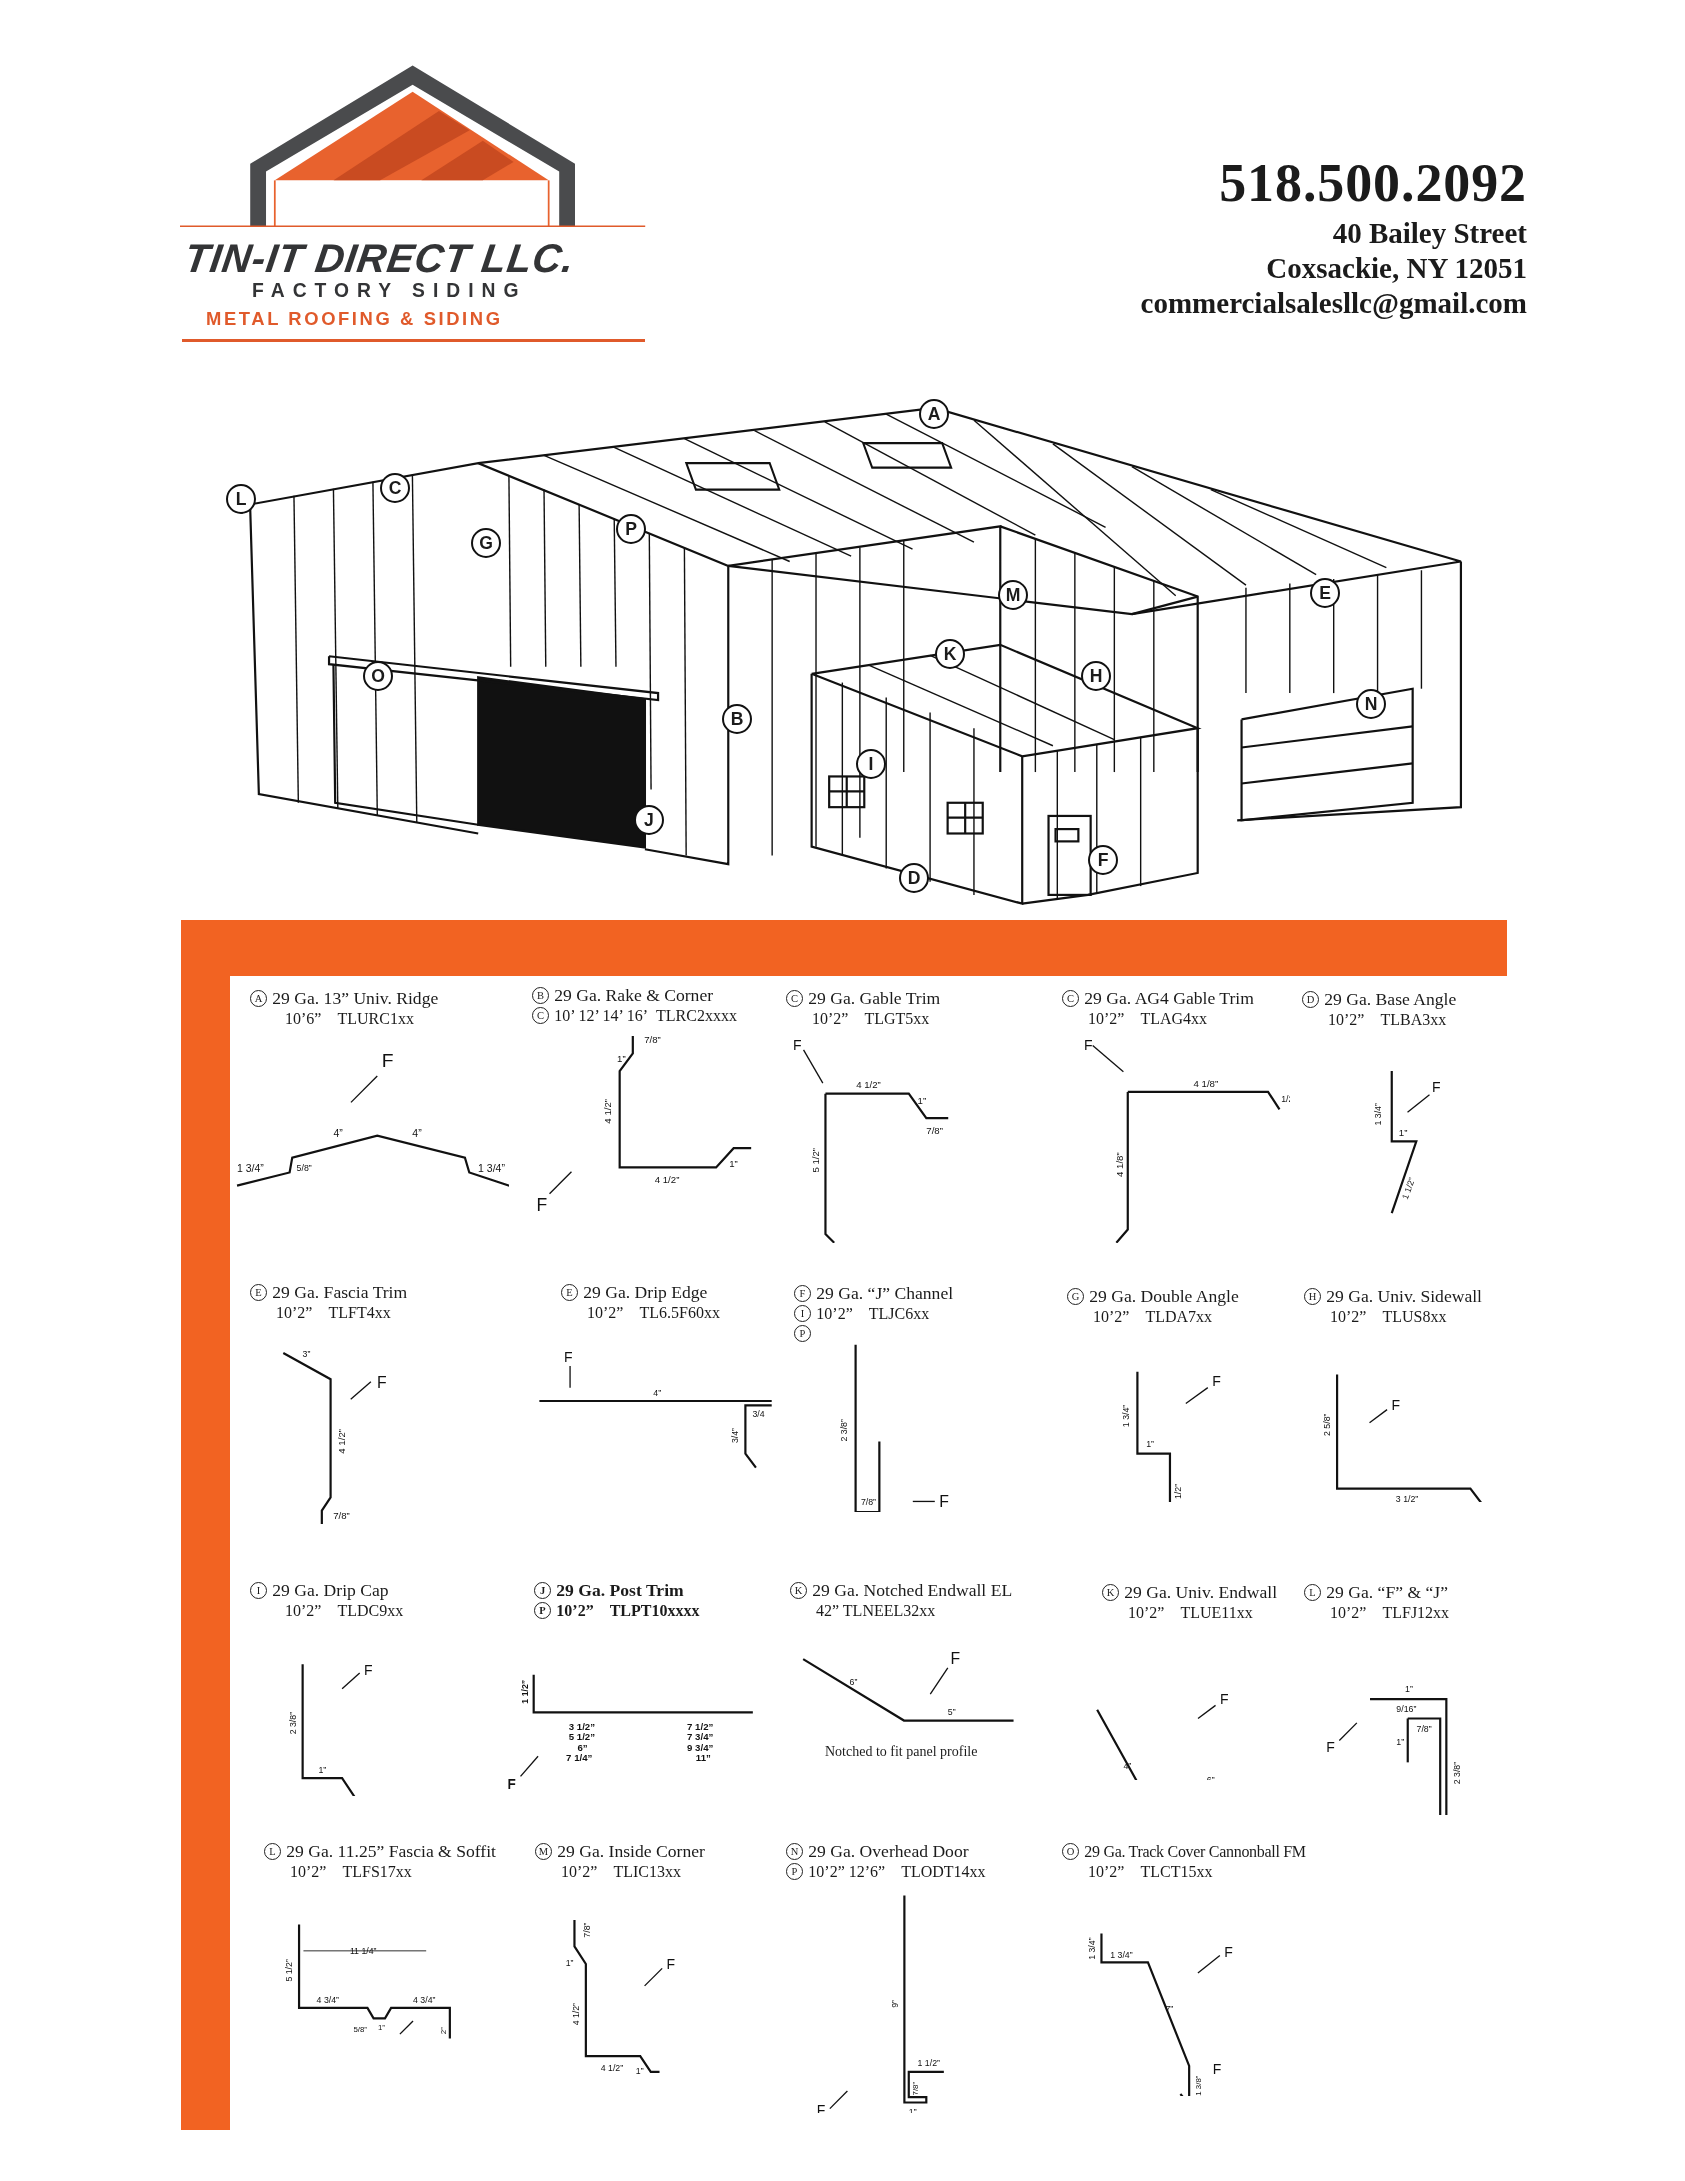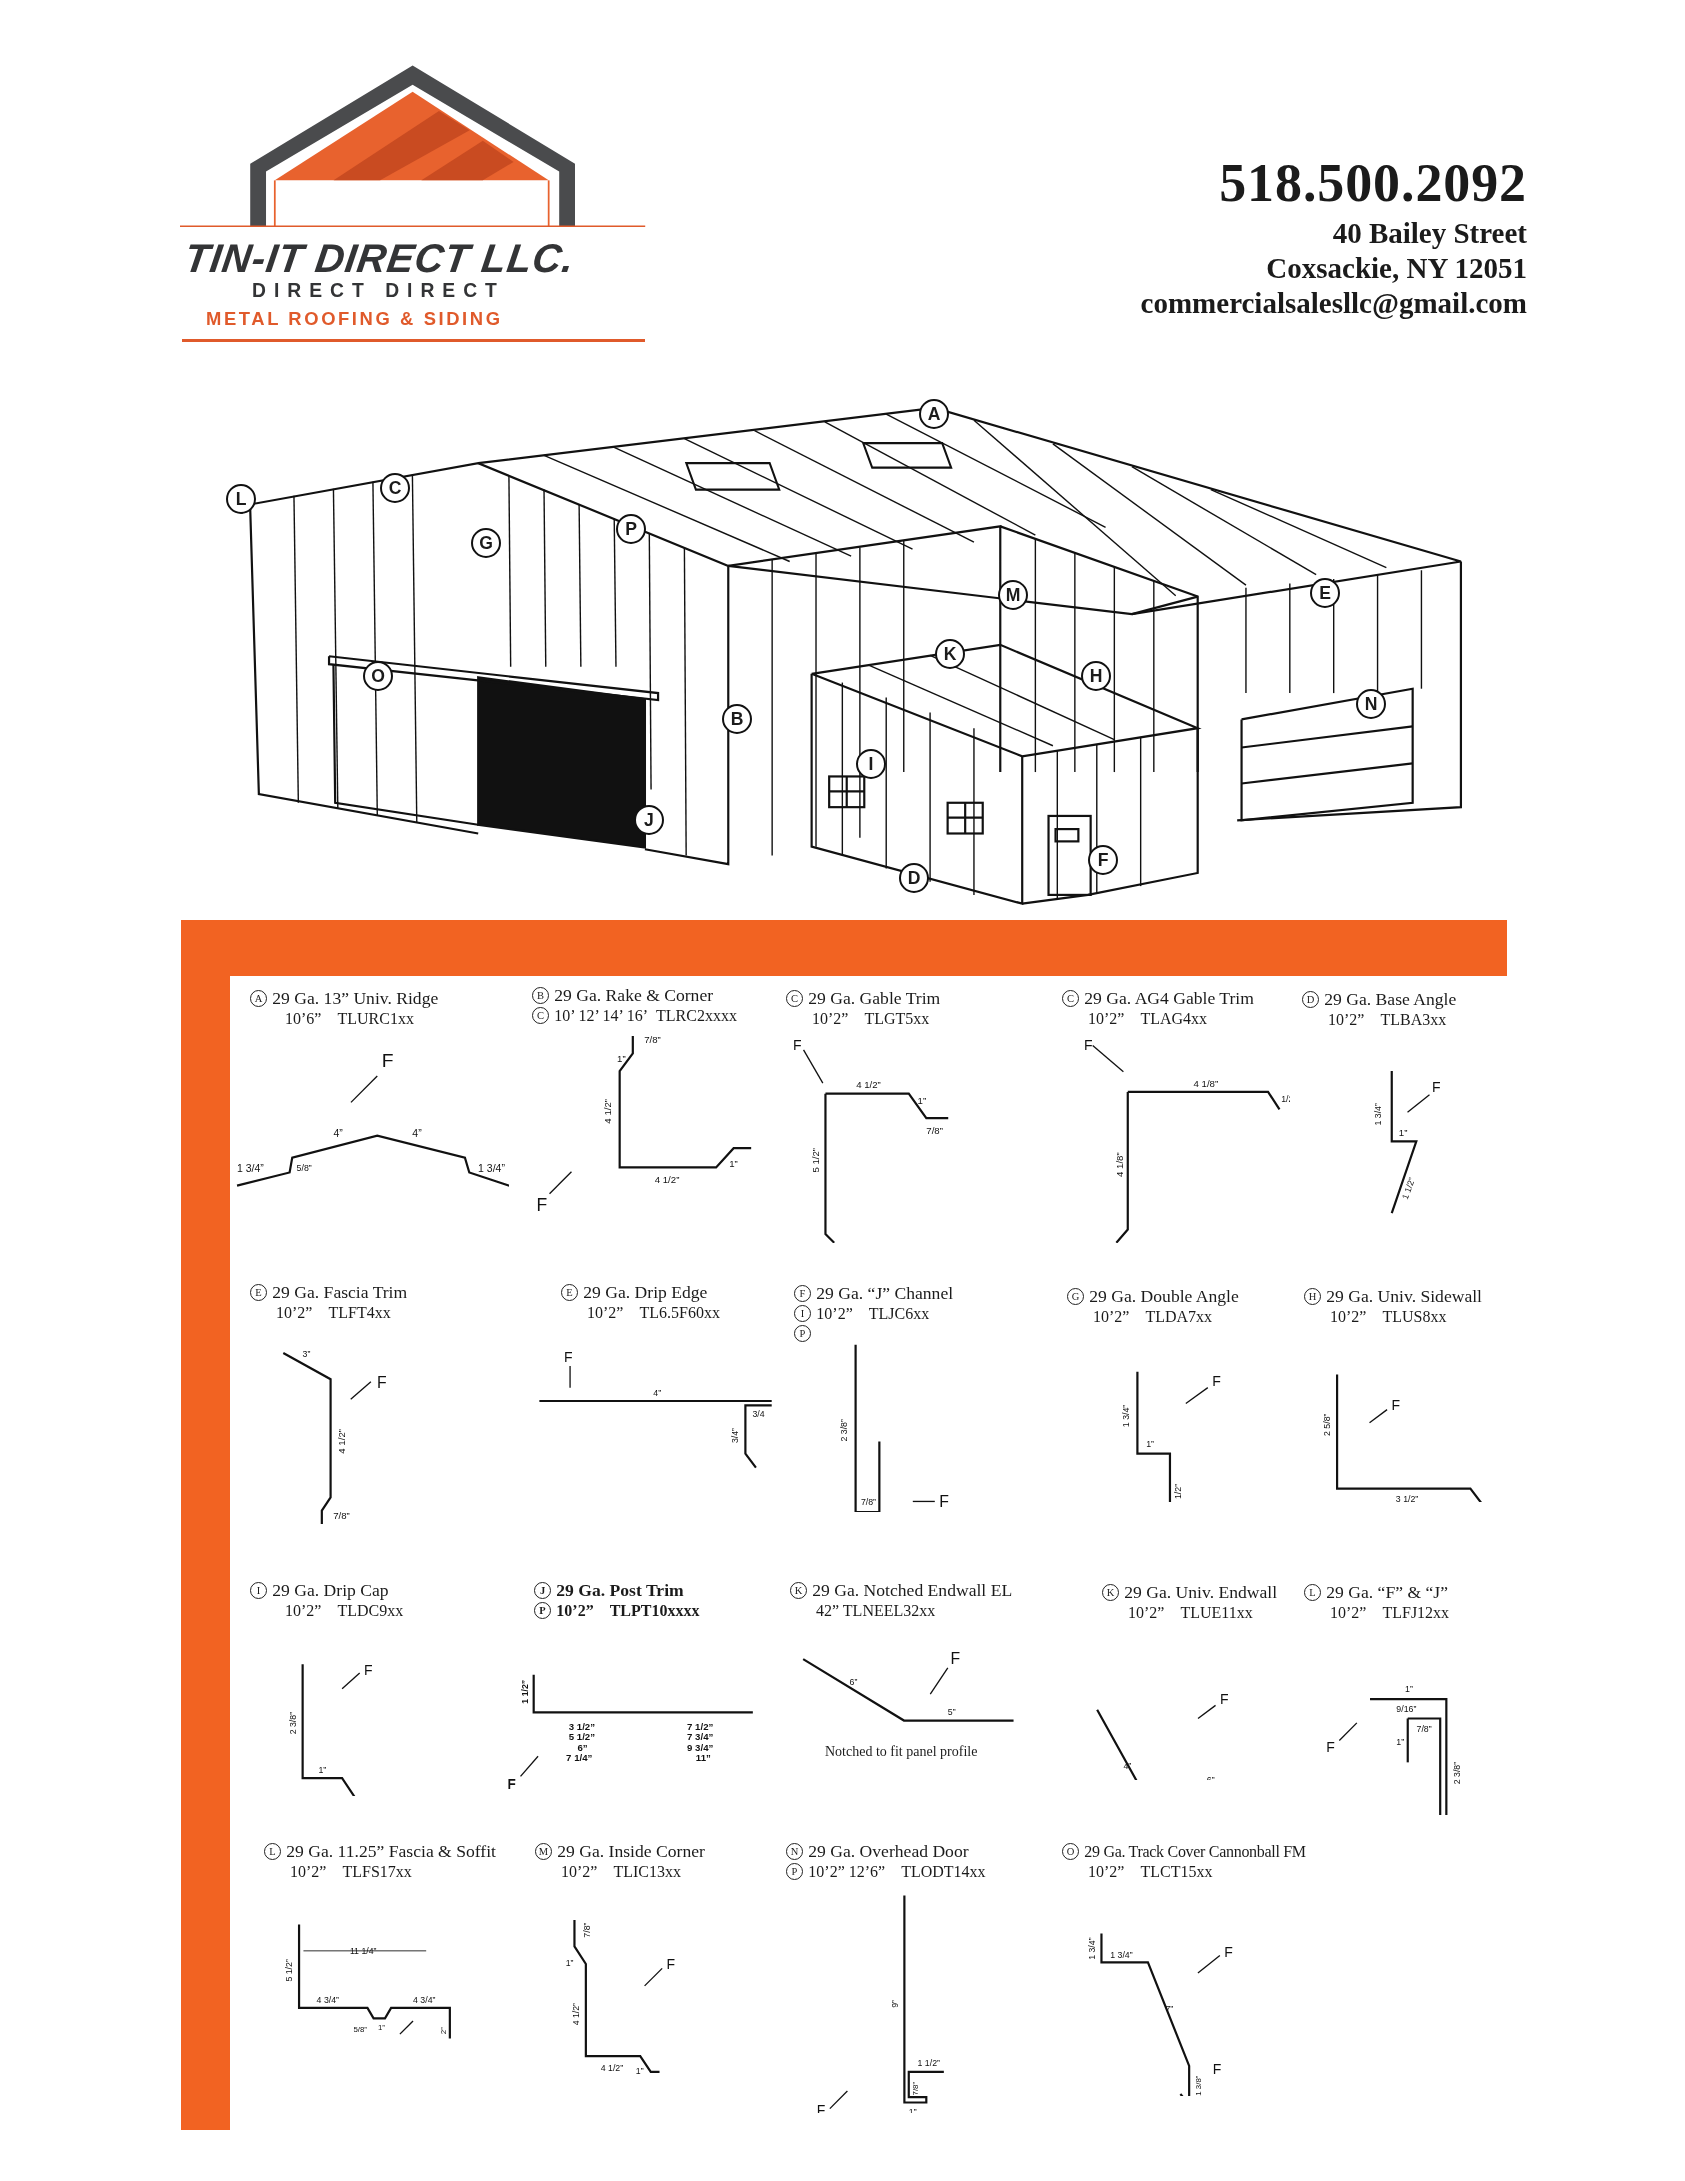--- a/index.html
+++ b/index.html
@@ -32,21 +32,21 @@
   <svg width="474" height="167" viewBox="0 0 540 190" class="abs" style="left:0;top:0;">
     <polygon points="80,190 80,118 265,6 450,118 450,190 432,190 432,127 265,28 98,127 98,190" fill="#4a4b4d"></polygon>
     <polygon points="108,137 265,36 420,137" fill="#e8622e"></polygon>
     <polygon points="175,137 295,58 330,80 228,137" fill="#c94b21"></polygon>
     <polygon points="275,137 345,92 380,116 345,137" fill="#c94b21"></polygon>
     <line x1="108" y1="137" x2="108" y2="190" stroke="#e8622e" stroke-width="2"></line>
     <line x1="420" y1="137" x2="420" y2="190" stroke="#e8622e" stroke-width="2"></line>
     <line x1="0" y1="190" x2="530" y2="190" stroke="#e05a2b" stroke-width="3"></line>
   </svg>
   <div class="abs logo-name" style="left:5.3px;top:176px;">TIN-IT DIRECT LLC.</div>
-  <div class="abs logo-sub1" style="left:72px;top:220px;">DIRECT DIRECT</div>
+  <div class="abs logo-sub1" style="left:72px;top:220px;">FACTORY SIDING</div>
   <div class="abs logo-sub2" style="left:26px;top:248px;">METAL ROOFING &amp; SIDING</div>
   <div class="abs" style="left:1.8px;top:279px;width:463px;height:2.6px;background:#e05a2b;"></div>
 </div>
 
 <div class="abs contact" style="right:158px;top:112px;margin-top:40px;">
   <div class="phone">518.500.2092</div>
   <div class="addr" style="margin-top:1.8px;">40 Bailey Street</div>
   <div class="addr">Coxsackie, NY 12051</div>
   <div class="addr">commercialsalesllc@gmail.com</div>
 </div>

